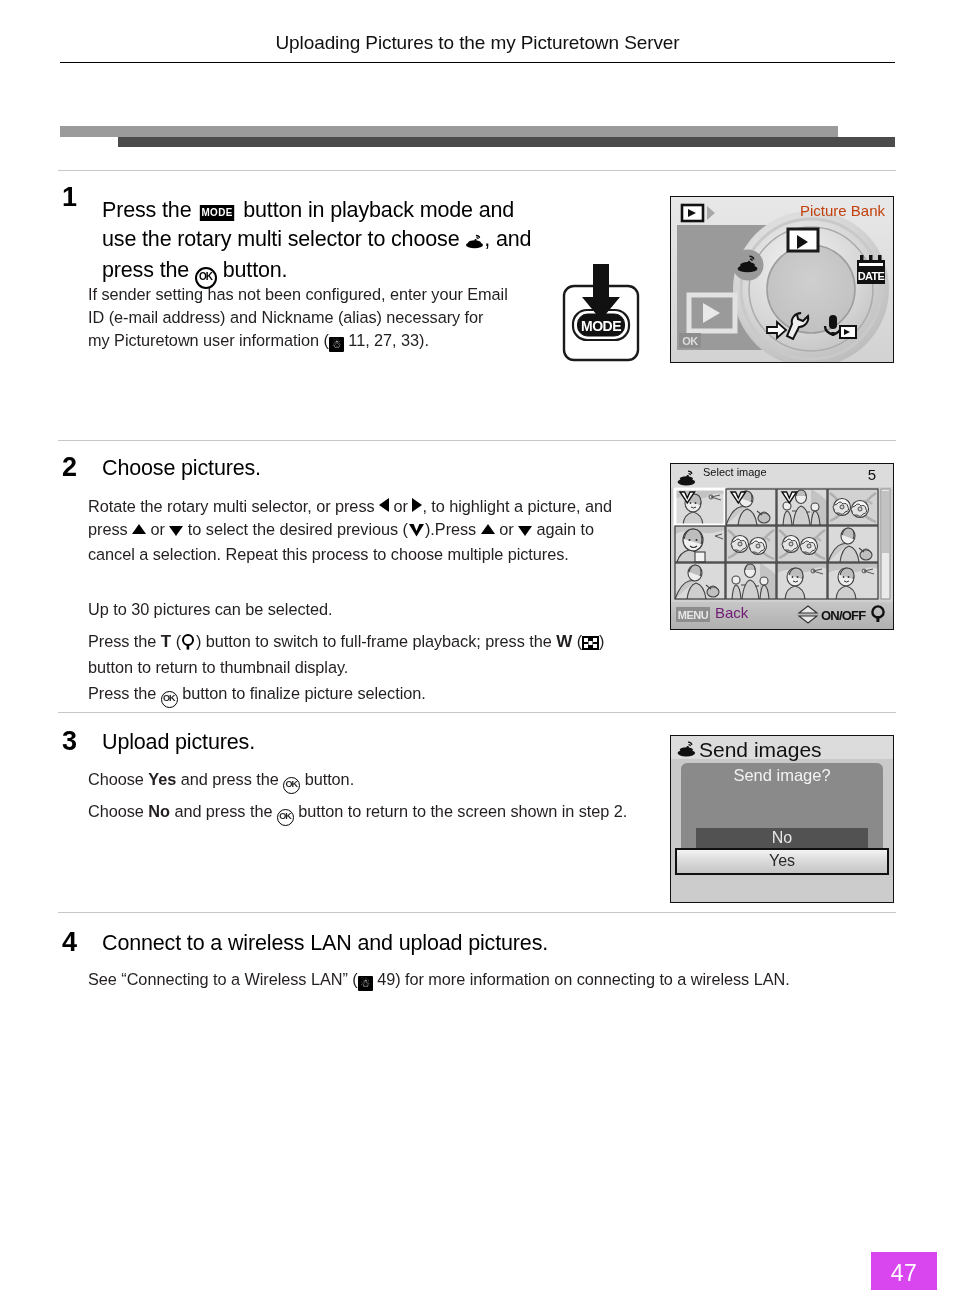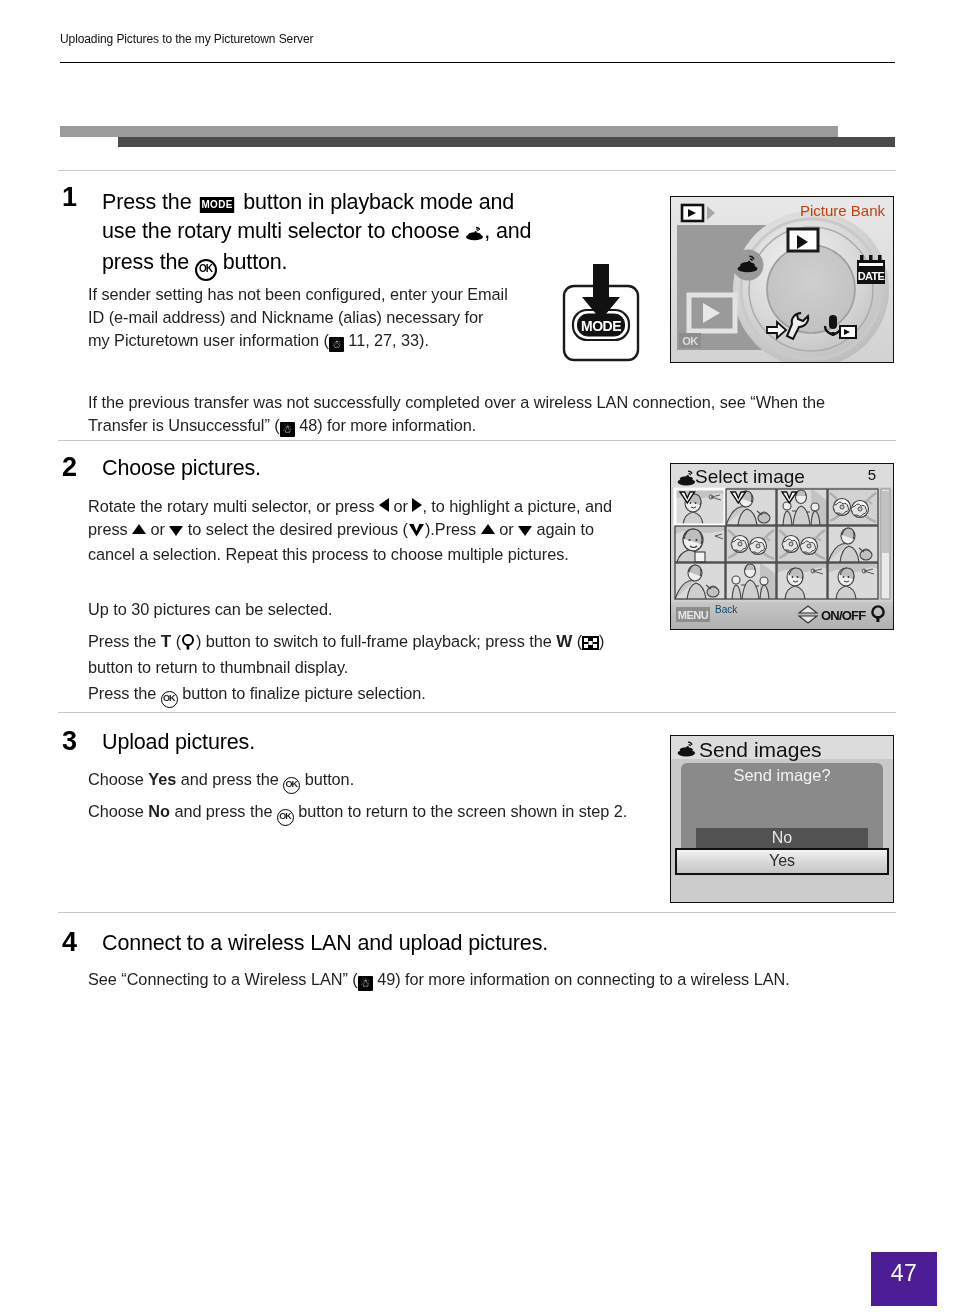--- a/index.html
+++ b/index.html
@@ -22,22 +22,22 @@
     width: 954px;
     height: 1314px;
   }
 
   
   .runhead {
     position: absolute;
     left: 60px;
     top: 32px;
     width: 835px;
-    text-align: left;
-    font-size: 12px;
+    text-align: center;
+    font-size: 19px;
     letter-spacing: -0.1px;
     color: #111;
   }
   .runhead-rule {
     position: absolute;
     left: 60px;
     top: 62px;
     width: 835px;
     height: 1.4px;
     background: #000;
@@ -198,22 +198,22 @@
   #screen-picture-bank { left: 670px; top: 196px; width: 222px; height: 165px; }
   #screen-select-image { left: 670px; top: 463px; width: 222px; height: 165px; }
   #screen-send-images  { left: 670px; top: 735px; width: 222px; height: 166px; }
 
   
   .pagenum-box {
     position: absolute;
     left: 871px;
     top: 1252px;
     width: 66px;
-    height: 54px;
-    background: #4c1d95;
+    height: 38px;
+    background: #d946ef;
     color: #fff;
     font-size: 23px;
     line-height: 42px;
     text-align: center;
     letter-spacing: 0.5px;
   }
 </style>
 </head>
 <body>
 
@@ -222,37 +222,34 @@
   <div class="runhead">Uploading Pictures to the my Picturetown Server</div>
   <div class="runhead-rule"></div>
 
   <div class="bar-light"></div>
   <div class="bar-dark"></div>
 
   <div class="hr" style="top:170px"></div>
 
   <div class="step-num" style="top:182px; left:62px">1</div>
 
-  <div class="step-head" style="top:188px; width:430px">
+  <div class="step-head" style="top:196px; width:430px">
     <span>Press the </span><span class="g-mode">MODE</span><span> button in playback mode and use the rotary multi selector to choose </span><span class="g-send"><svg width="19" height="15" viewBox="0 0 19 15">
           <ellipse cx="9.5" cy="11" rx="8.5" ry="3.3" fill="#000"></ellipse>
           <ellipse cx="9.5" cy="8.6" rx="6.4" ry="2.4" fill="#000"></ellipse>
           <path d="M11 1.5 q3 0 3.6 2.3" stroke="#000" stroke-width="1.3" fill="none"></path>
           <path d="M11.4 3.6 q1.6 0 2 1.4" stroke="#000" stroke-width="1.1" fill="none"></path>
           <circle cx="10.6" cy="6" r="1.1" fill="#000"></circle>
         </svg></span><span>, and press the </span><span class="g-ok">OK</span><span> button.</span>
   </div>
 
   <div class="step-body" style="top:283px; width:420px">
     <p><span>If sender setting has not been configured, enter your Email ID (e-mail address) and Nickname (alias) necessary for my Picturetown user information (</span><span class="g-book">☃</span> <span>11, 27, 33).</span></p>
   </div>
 
-  <div class="step-body" style="top:391px; width:800px">
-    <p><span>If the previous transfer was not successfully completed over a wireless LAN connection, see “When the Transfer is Unsuccessful” (</span><span class="g-book">☃</span> <span>48) for more information.</span></p>
-  </div>
 
   <div class="mode-fig">
     <svg width="90" height="98" viewBox="0 0 90 98">
       <rect x="8" y="22" width="74" height="74" rx="10" ry="10" fill="#fff" stroke="#1a1a1a" stroke-width="2.4"></rect>
       <rect x="17" y="46" width="56" height="30" rx="14" ry="14" fill="#fff" stroke="#1a1a1a" stroke-width="2.2"></rect>
       <rect x="21.5" y="50" width="47" height="22" rx="10" ry="10" fill="#111" stroke="#111" stroke-width="1"></rect>
       <text x="45" y="66.5" font-family="'Liberation Sans',sans-serif" font-size="14" font-weight="bold" fill="#fff" text-anchor="middle" letter-spacing="-0.5">MODE</text>
       <path d="M37 0 h16 v33 h11 L45 56 L26 33 h11 z" fill="#111"></path>
     </svg>
   </div>
@@ -516,23 +513,23 @@
       <g transform="translate(128,142)">
         <path d="M9 0 L18 7 H0 z" fill="#e8e8e8" stroke="#333" stroke-width="1.1"></path>
         <path d="M9 17 L18 10 H0 z" fill="#e8e8e8" stroke="#333" stroke-width="1.1"></path>
       </g>
       <text x="150" y="156" font-family="'Liberation Sans',sans-serif" font-size="13" font-weight="bold" fill="#111" letter-spacing="-0.8">ON/OFF</text>
       <g transform="translate(200,142)">
         <circle cx="7" cy="6" r="5.6" fill="none" stroke="#111" stroke-width="2.4"></circle>
         <rect x="5.4" y="10" width="3" height="6" fill="#111" transform="rotate(-0 7 12)"></rect>
       </g>
     </svg>
-    <div style="position:absolute; left:24px; top:2px; font-size:19px; color:#111;">Select image</div>
+    <div style="position:absolute; left:32px; top:2px; font-size:11px; color:#111;">Select image</div>
     <div style="position:absolute; right:17px; top:2px; font-size:15px; color:#111;">5</div>
-    <div style="position:absolute; left:44px; top:140px; font-size:10px; color:#0c4a6e;">Back</div>
+    <div style="position:absolute; left:44px; top:140px; font-size:15px; color:#701a75;">Back</div>
   </div>
 
   <div class="hr" style="top:712px"></div>
 
   <div class="step-num" style="top:726px; left:62px">3</div>
   <div class="step-head" style="top:728px; width:520px">Upload pictures.</div>
 
   <div class="step-body" style="top:768px; width:545px">
     <p><span>Choose </span><span class="b">Yes</span><span> and press the </span><span class="g-ok sm">OK</span><span> button.</span></p>
   </div>

